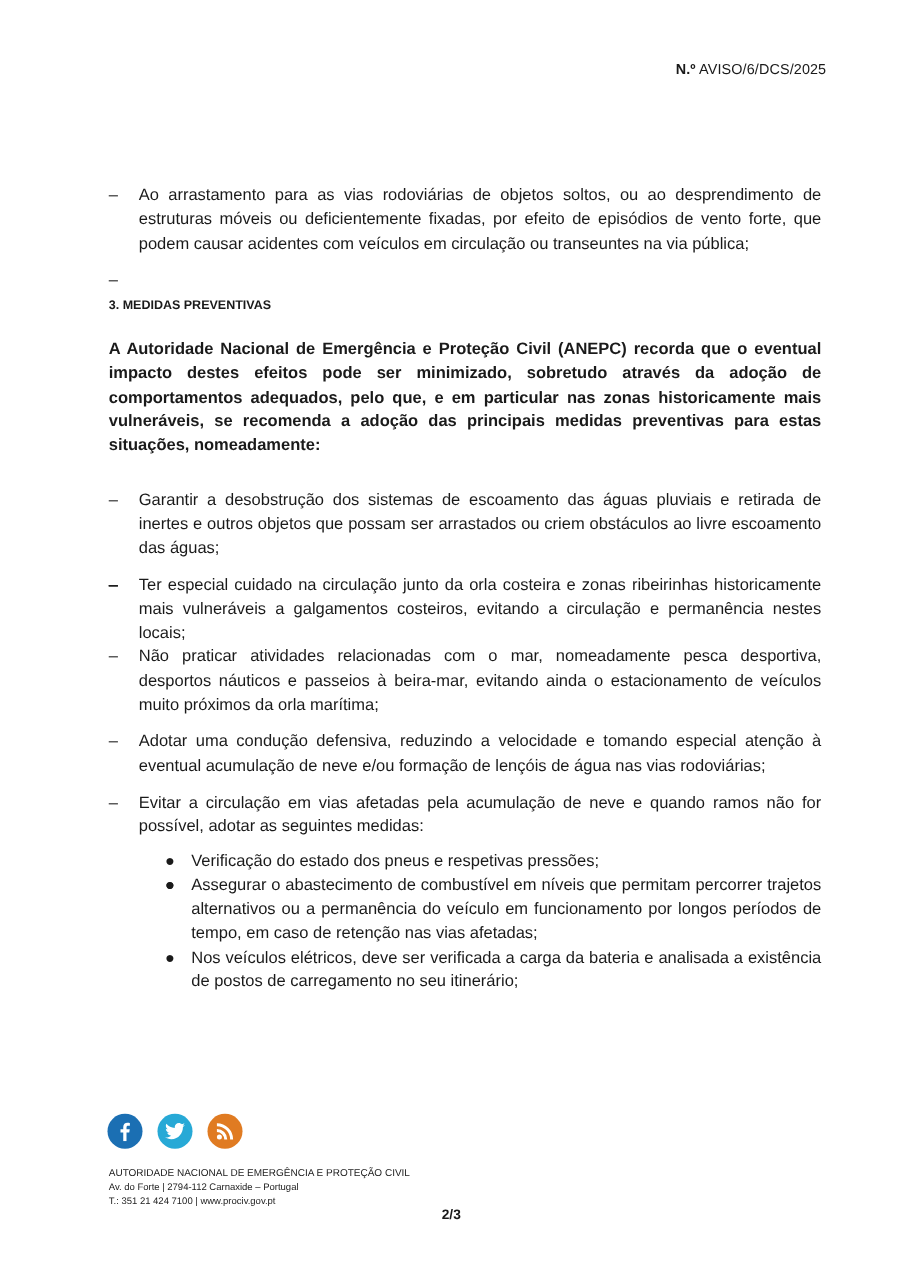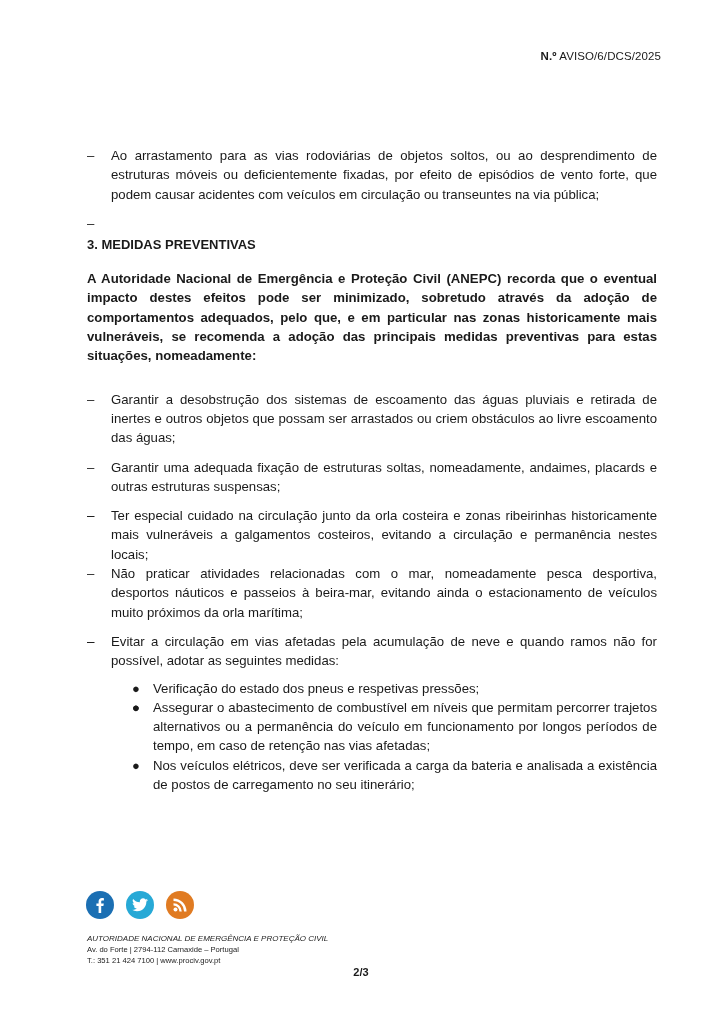--- a/index.html
+++ b/index.html
@@ -4,30 +4,30 @@
 <style>
   html, body { margin: 0; padding: 0; background: #ffffff; }
   body { width: 725px; height: 1024px; position: relative; overflow: hidden;
          font-family: "Liberation Sans", sans-serif; color: #1a1a1a; }
   .ref { position: absolute; top: 50px; right: 64px; font-size: 11.5px; letter-spacing: 0.1px; padding-left: 17px; }
   .ref b { font-weight: bold; }
   .content { position: absolute; left: 87px; width: 570px; top: 146px; font-size: 13.2px; line-height: 19.3px; }
   .dash-item { position: relative; padding-left: 24px; text-align: justify; }
   .dash-item .dash { position: absolute; left: 0; top: 0; }
   .gap-m { margin-top: 10px; }
-  .heading { font-weight: bold; font-size: 13px; margin-top: 31px; }
+  .heading { font-weight: bold; font-size: 10px; margin-top: 31px; }
   .para { text-align: justify; margin-top: 15px; font-weight: bold; }
   .list-top { margin-top: 24px; }
   .bullets { margin-top: 8px; padding-left: 45px; }
   .bullet-item { position: relative; padding-left: 21px; text-align: justify; }
   .bullet-item .dot { position: absolute; left: 0; top: 0; font-size: 13px; }
   .social { position: absolute; left: 86px; top: 891px; display: flex; gap: 12px; }
   .social .ic { width: 28px; height: 28px; border-radius: 50%; display: flex; align-items: center; justify-content: center; }
   .footer { position: absolute; left: 87px; top: 933px; font-size: 7.6px; line-height: 11px; color: #222; }
-  .footer .org { font-size: 8px; font-style: italic; }
+  .footer .org { font-size: 8px; }
   .pagenum { position: absolute; top: 966px; left: 0; width: 722px; text-align: center; font-size: 11px; font-weight: bold; }
 </style>
 </head>
 <body>
 
 <div class="ref">
   <b>N.º</b>
   <span>AVISO/6/DCS/2025</span>
 </div>
 
@@ -43,35 +43,35 @@
   <div class="heading">3. MEDIDAS PREVENTIVAS</div>
 
   <div class="para">A Autoridade Nacional de Emergência e Proteção Civil (ANEPC) recorda que o eventual impacto destes efeitos pode ser minimizado, sobretudo através da adoção de comportamentos adequados, pelo que, e em particular nas zonas historicamente mais vulneráveis, se recomenda a adoção das principais medidas preventivas para estas situações, nomeadamente:</div>
 
   <div class="dash-item list-top">
     <span class="dash">–</span>
     <span>Garantir a desobstrução dos sistemas de escoamento das águas pluviais e retirada de inertes e outros objetos que possam ser arrastados ou criem obstáculos ao livre escoamento das águas;</span>
   </div>
   <div class="dash-item gap-m">
     <span class="dash">–</span>
-    <span>Garantir uma adequada fixação de estruturas soltas, nomeadamente, andaimes, placards e outras estruturas suspensas;</span>
   </div>
   <div class="dash-item gap-m">
     <span class="dash">–</span>
   </div>
   <div class="dash-item gap-m">
     <span class="dash">–</span>
     <span>Ter especial cuidado na circulação junto da orla costeira e zonas ribeirinhas historicamente mais vulneráveis a galgamentos costeiros, evitando a circulação e permanência nestes locais;</span>
   </div>
   <div class="dash-item">
     <span class="dash">–</span>
     <span>Não praticar atividades relacionadas com o mar, nomeadamente pesca desportiva, desportos náuticos e passeios à beira-mar, evitando ainda o estacionamento de veículos muito próximos da orla marítima;</span>
   </div>
   <div class="dash-item gap-m">
     <span class="dash">–</span>
+    <span>Adotar uma condução defensiva, reduzindo a velocidade e tomando especial atenção à eventual acumulação de neve e/ou formação de lençóis de água nas vias rodoviárias;</span>
   </div>
   <div class="dash-item gap-m">
     <span class="dash">–</span>
     <span>Evitar a circulação em vias afetadas pela acumulação de neve e quando ramos não for possível, adotar as seguintes medidas:</span>
   </div>
 
   <div class="bullets">
     <div class="bullet-item">
       <span class="dot">●</span>
       <span>Verificação do estado dos pneus e respetivas pressões;</span>

